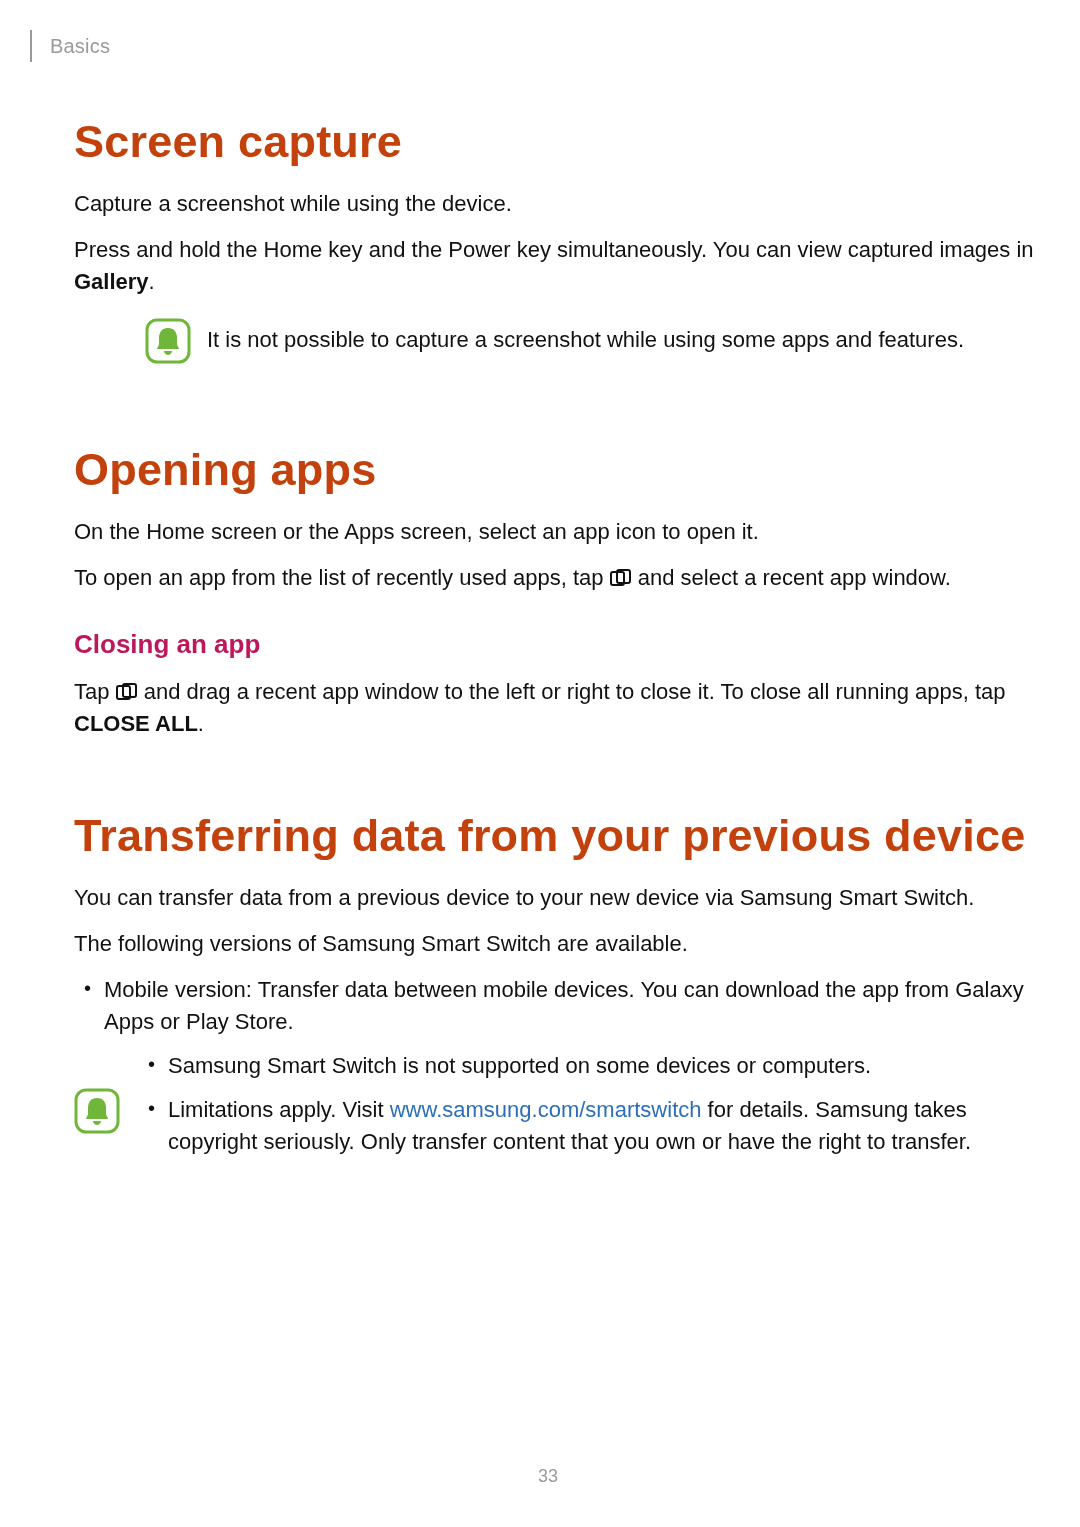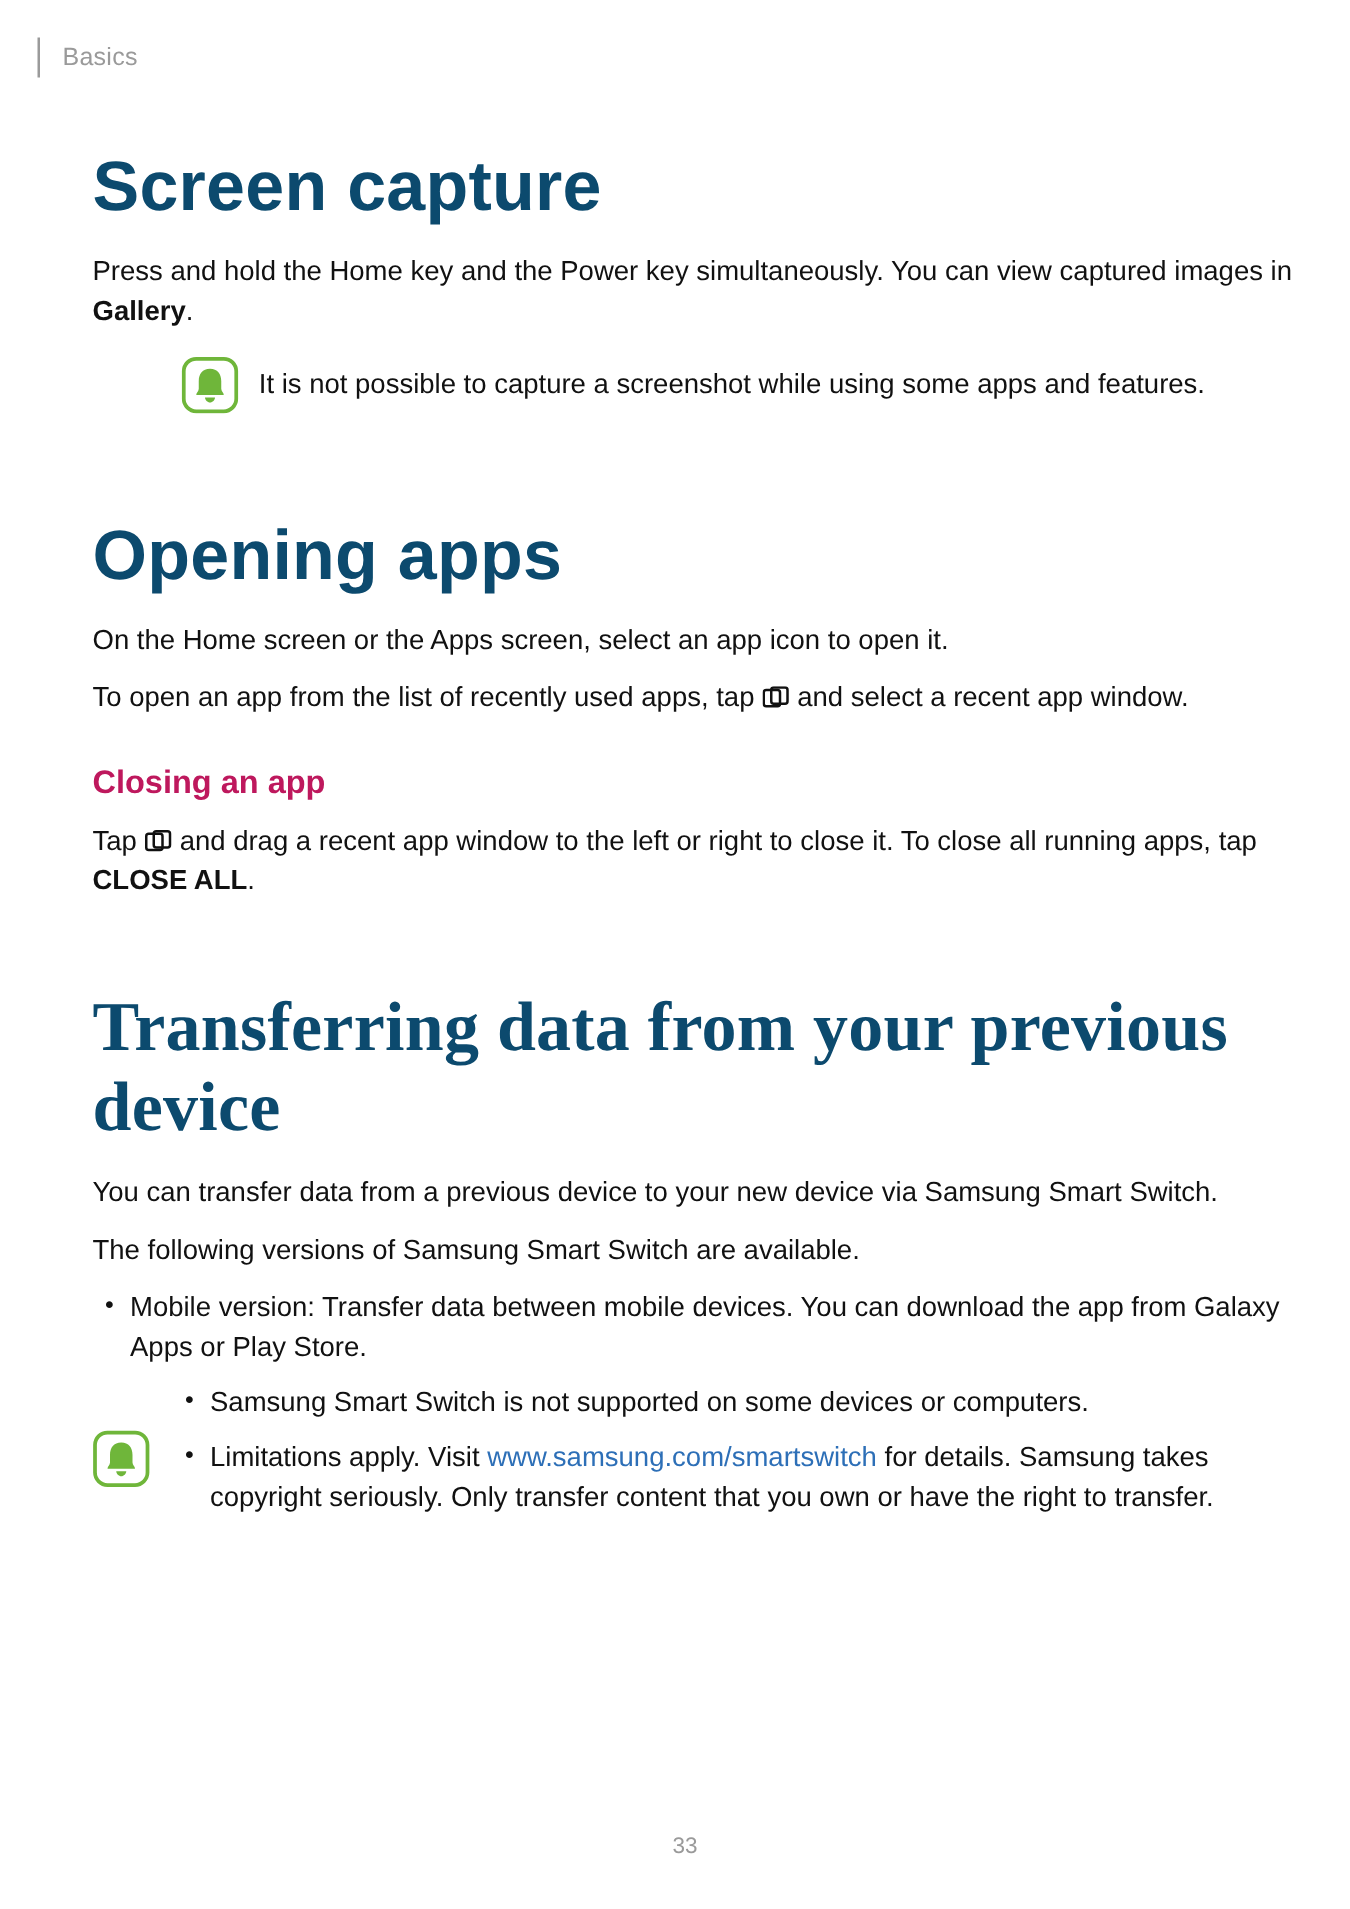--- a/index.html
+++ b/index.html
@@ -24,28 +24,28 @@
     height: 32px;
     background: #9a9a9a;
     margin-right: 18px;
   }
   .breadcrumb-text {
     color: #9a9a9a;
     font-size: 20px;
     letter-spacing: 0.2px;
   }
   h1.section {
-    color: #0c4a6e;
+    color: #c2410c;
     font-weight: 700;
-    font-size: 56px;
+    font-size: 45px;
     margin-bottom: 20px;
     letter-spacing: 0.2px;
   }
   h1.section.large-gap { margin-top: 80px; }
-  h1.section.mid-gap   { margin-top: 70px; font-family: Liberation Serif, serif; }
+  h1.section.mid-gap   { margin-top: 70px; }
   p.body {
     font-size: 22px;
     line-height: 1.45;
     margin-bottom: 14px;
     color: #111;
   }
   p.body .bold { font-weight: 700; }
   .note-row {
     display: flex;
     align-items: flex-start;
@@ -123,20 +123,21 @@
 <body>
 
 <div class="page">
 
   <div class="breadcrumb-wrap">
     <div class="breadcrumb-bar"></div>
     <span class="breadcrumb-text">Basics</span>
   </div>
 
   <h1 class="section">Screen capture</h1>
+  <p class="body">Capture a screenshot while using the device.</p>
   <p class="body">
     <span>Press and hold the Home key and the Power key simultaneously. You can view captured images in </span><span class="bold">Gallery</span><span>.</span>
   </p>
   <div class="note-row">
     <span class="note-icon">
       <svg viewBox="0 0 46 46" width="46" height="46">
         <rect x="2" y="2" width="42" height="42" rx="10" ry="10" fill="none" stroke="#6fb63a" stroke-width="3"></rect>
         <path d="M23 10 C17 10 14 14 14 20 L14 26 C14 28 12 29 12 31 L34 31 C34 29 32 28 32 26 L32 20 C32 14 29 10 23 10 Z" fill="#6fb63a"></path>
         <path d="M19 33 C19 35 21 37 23 37 C25 37 27 35 27 33 Z" fill="#6fb63a"></path>
       </svg>

